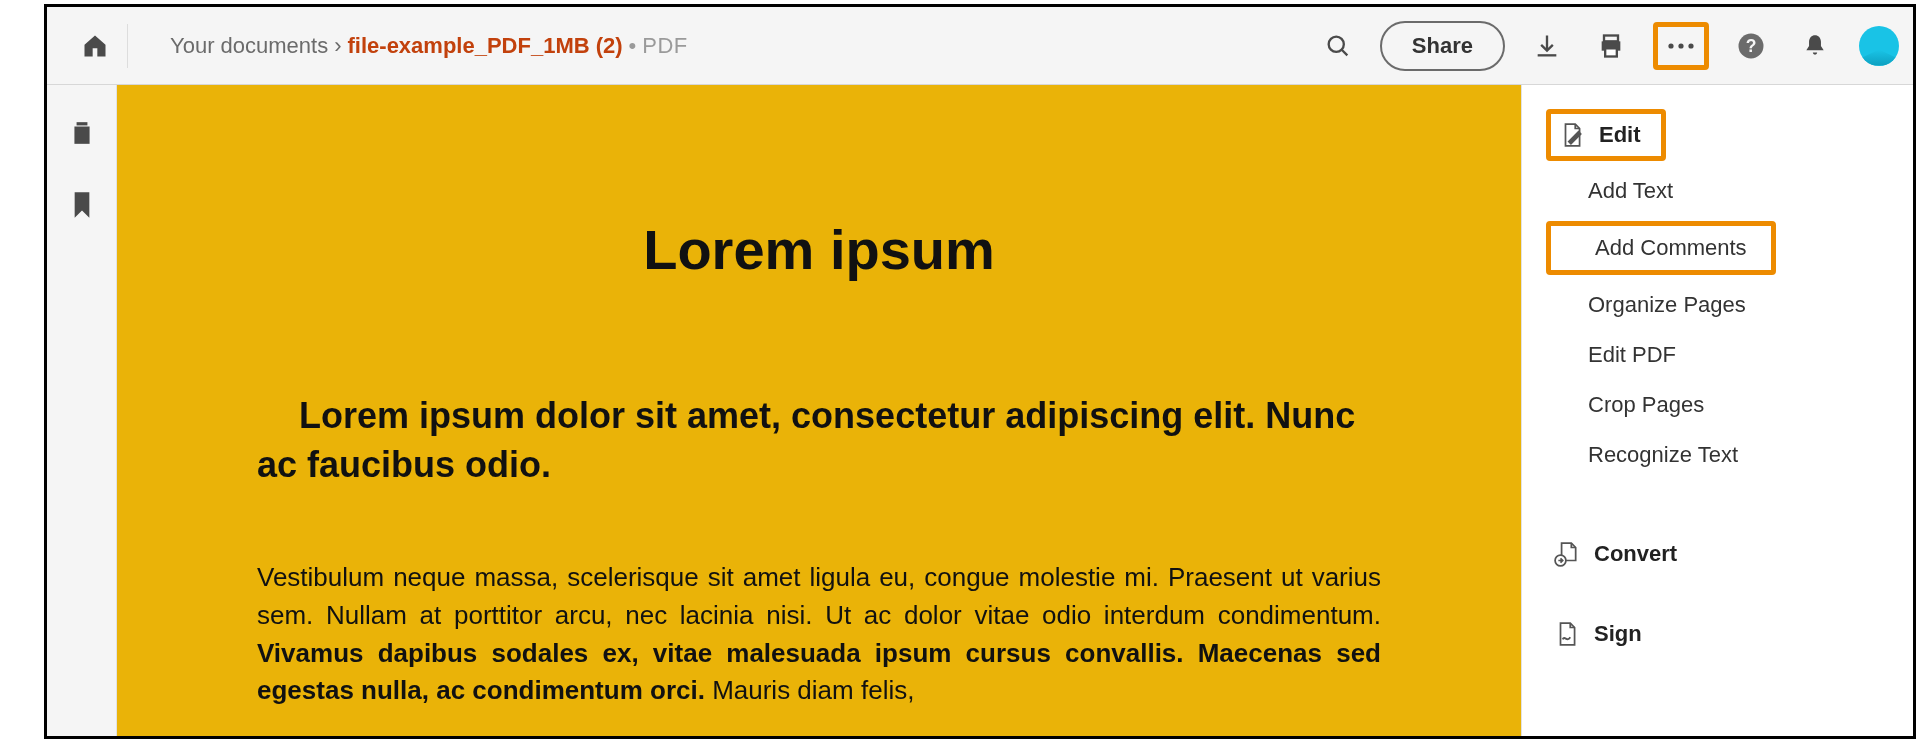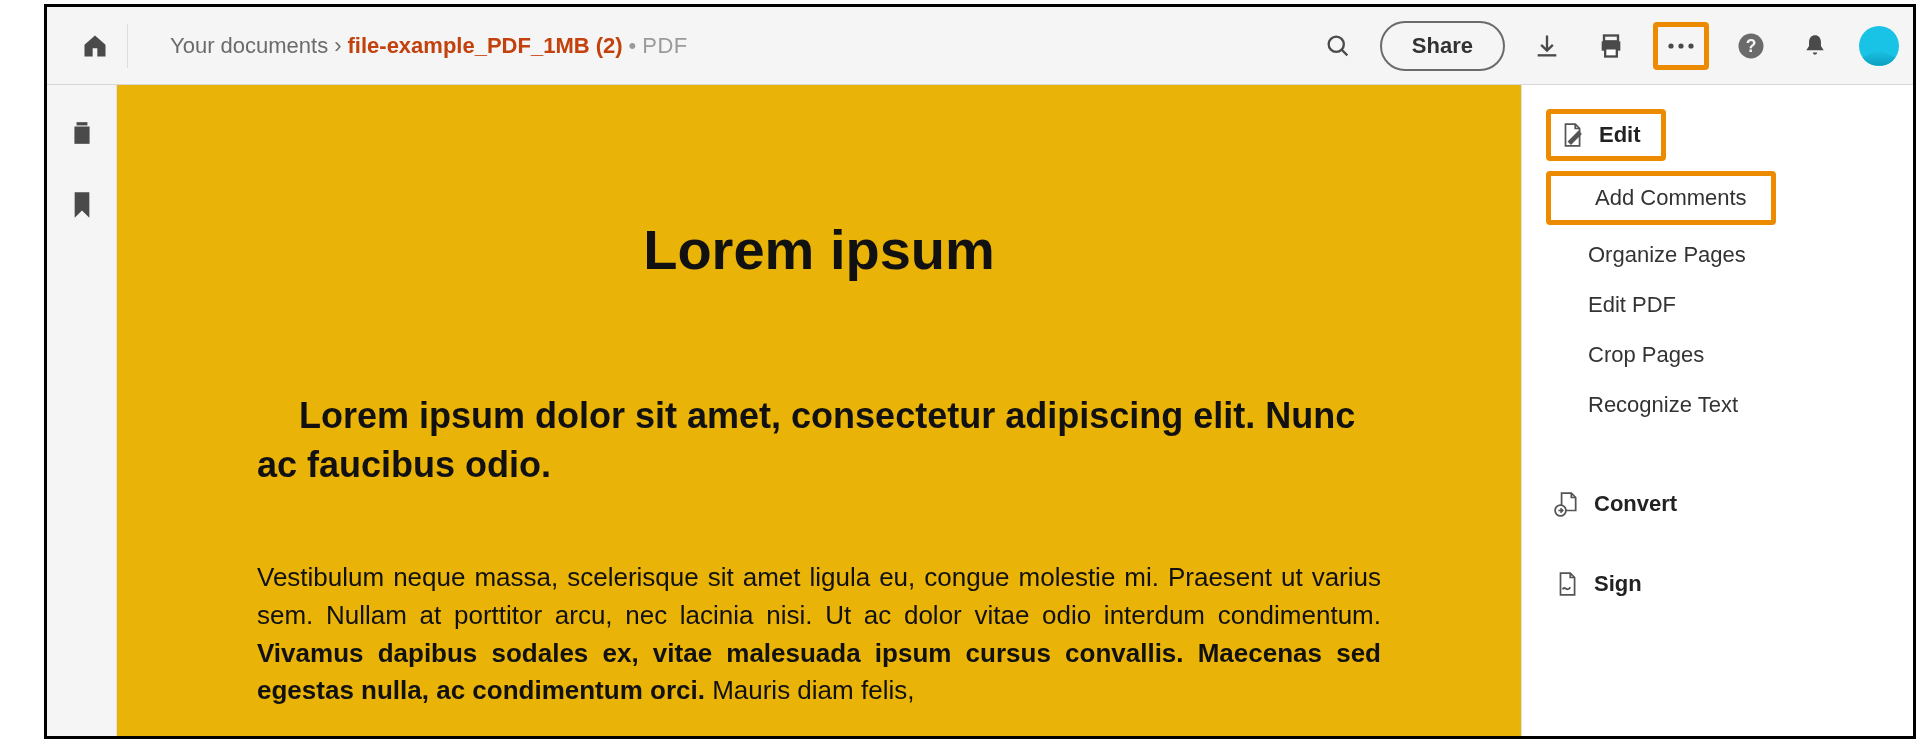--- a/index.html
+++ b/index.html
@@ -153,20 +153,21 @@
               <svg width="26" height="26" viewBox="0 0 24 24" fill="none" stroke="#555" stroke-width="1.6">
                   <path d="M6 2 H15 L19 6 V22 H6 Z"></path>
                   <path d="M15 2 V6 H19"></path>
                   <path d="M9 18 L18 9 L20 11 L11 20 Z" fill="#555"></path>
                 </svg>
             </span>
             <span>Edit</span>
           </div>
         </div>
 
+        <div class="tool-sub">Add Text</div>
 
         <div class="hl-box" style="align-self:flex-start">
           <div class="tool-sub" style="padding-right:18px">Add Comments</div>
         </div>
 
         <div class="tool-sub">Organize Pages</div>
         <div class="tool-sub">Edit PDF</div>
         <div class="tool-sub">Crop Pages</div>
         <div class="tool-sub">Recognize Text</div>
 

